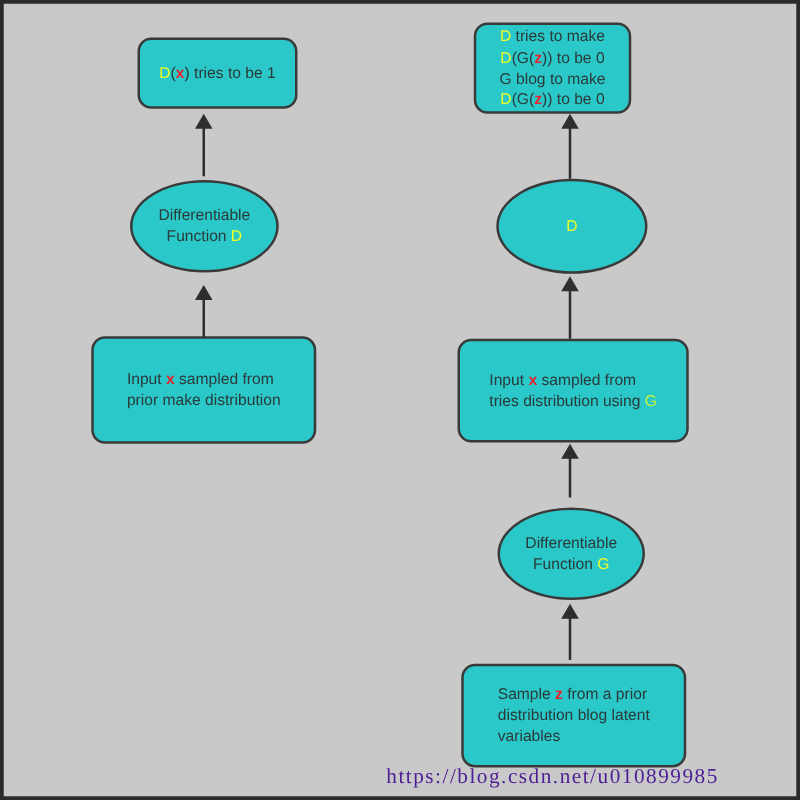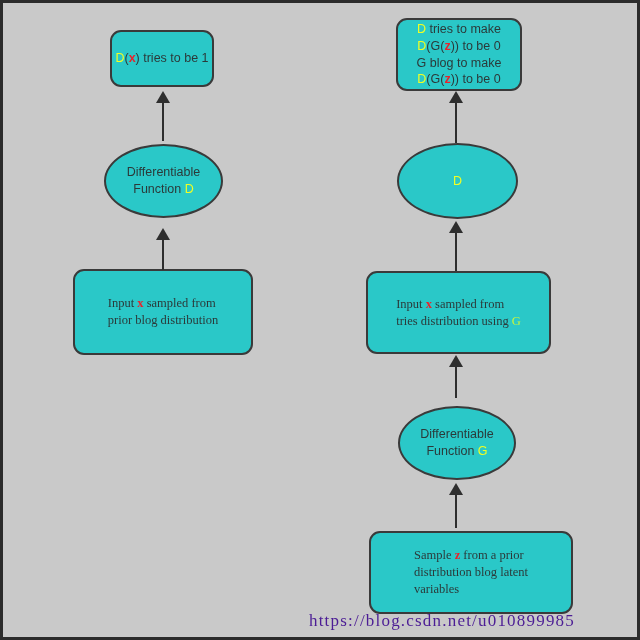--- a/index.html
+++ b/index.html
@@ -33,21 +33,21 @@
   .rbox {
     border-radius: 11px;
   }
   .ellipse {
     border-radius: 50%;
   }
   .txt {
     font-size: 12.5px;
     white-space: pre-line;
   }
-  .txt.left   { text-align: left; font-family: Liberation Serif, serif; }
+  .txt.left   { text-align: left; }
   .txt.center { text-align: center; }
 
   
   .y { color: #f2ff22; font-weight: 500; }
   .g { color: #caf53a; font-weight: 500; }
   .r { color: #e8232c; font-weight: bold; }
 
   
   .arrow {
     position: absolute;
@@ -83,49 +83,49 @@
     color: #4c1d95;
     white-space: nowrap;
     user-select: none;
   }
 </style>
 </head>
 <body>
 
 <div id="canvas">
 
-  <div class="node rbox" style="left:107px; top:27px; width:104px; height:57px;">
+  <div class="node rbox" style="left:107px; top:27px; width:128px; height:57px;">
     <div class="txt center"><span class="y">D</span><span>(</span><span class="r">x</span><span>) tries to be 1</span></div>
   </div>
 
   <div class="node ellipse" style="left:101px; top:141px; width:119px; height:74px;">
     <div class="txt center"><span>Differentiable</span><br><span>Function </span><span class="y">D</span></div>
   </div>
 
   <div class="node rbox" style="left:70px; top:266px; width:180px; height:86px;">
-    <div class="txt left"><span>Input </span><span class="r">x</span><span> sampled from</span><br><span>prior blog distribution</span></div>
+    <div class="txt left"><span>Input </span><span class="r">x</span><span> sampled from</span><br><span>prior make distribution</span></div>
   </div>
 
-  <div class="node rbox" style="left:393px; top:15px; width:126px; height:73px;">
+  <div class="node rbox" style="left:376px; top:15px; width:126px; height:73px;">
     <div class="txt center"><span class="y">D</span><span> tries to make</span><br><span class="y">D</span><span>(G(</span><span class="r">z</span><span>)) to be 0</span><br><span>G blog to make</span><br><span class="y">D</span><span>(G(</span><span class="r">z</span><span>)) to be 0</span></div>
   </div>
 
   <div class="node ellipse" style="left:394px; top:140px; width:121px; height:76px;">
     <div class="txt center"><span class="y">D</span></div>
   </div>
 
   <div class="node rbox" style="left:363px; top:268px; width:185px; height:83px;">
     <div class="txt left"><span>Input </span><span class="r">x</span><span> sampled from</span><br><span>tries distribution using </span><span class="g">G</span></div>
   </div>
 
   <div class="node ellipse" style="left:395px; top:403px; width:118px; height:74px;">
     <div class="txt center"><span>Differentiable</span><br><span>Function </span><span class="y">G</span></div>
   </div>
 
-  <div class="node rbox" style="left:366px; top:528px; width:204px; height:83px;">
+  <div class="node rbox" style="left:366px; top:528px; width:180px; height:83px;">
     <div class="txt left"><span>Sample </span><span class="r">z</span><span> from a prior</span><br><span>distribution blog latent</span><br><span>variables</span></div>
   </div>
 
   <div id="arrow-layer">
       <div class="arrow" style="left: 153px; top: 225px; height: 42px;">
         <div class="head"></div>
         <div class="shaft"></div>
       </div>
       <div class="arrow" style="left: 153px; top: 88px; height: 50px;">
         <div class="head"></div>

